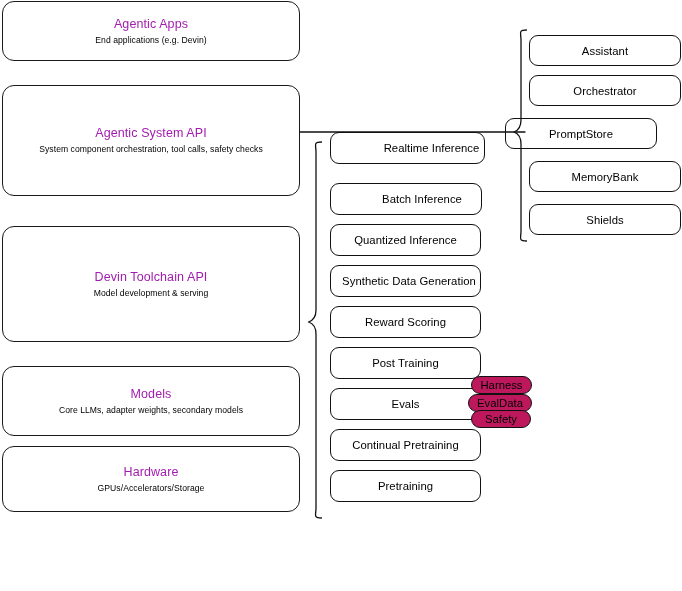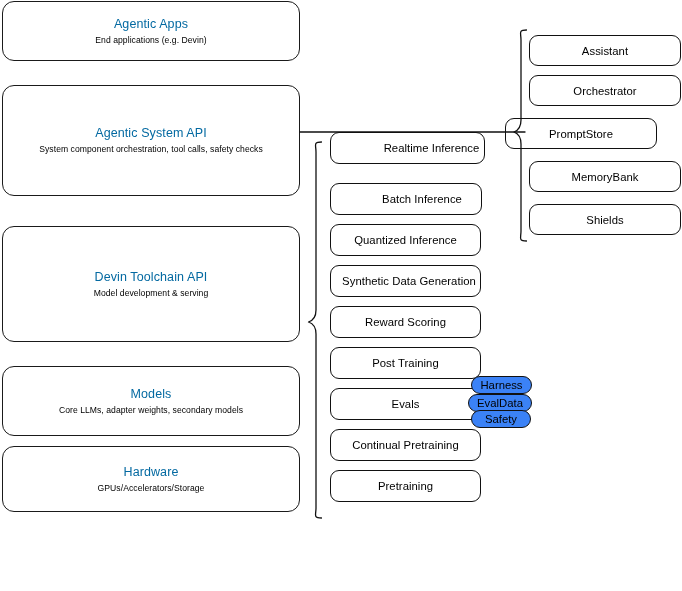--- a/index.html
+++ b/index.html
@@ -29,21 +29,21 @@
     flex-direction: column;
     align-items: center;
     justify-content: center;
     text-align: center;
     padding: 2px 8px;
   }
   .layer-title {
     font-size: 12.5px;
     line-height: 17px;
     letter-spacing: 0.1px;
-    color: #0369a1;
+    color: #a21caf;
     white-space: nowrap;
   }
   .layer-sub {
     font-size: 8.6px;
     line-height: 13px;
     letter-spacing: 0.05px;
     color: #000;
     white-space: nowrap;
     margin-top: 1px;
   }
@@ -64,21 +64,21 @@
     letter-spacing: 0.05px;
     white-space: nowrap;
   }
 
   
   .pill {
     position: absolute;
     box-sizing: border-box;
     border: 1.3px solid #111111;
     border-radius: 999px;
-    background: #3b82f6;
+    background: #be185d;
     display: flex;
     align-items: center;
     justify-content: center;
     font-size: 11.3px;
     line-height: 13px;
     white-space: nowrap;
     z-index: 5;
   }
 
   

